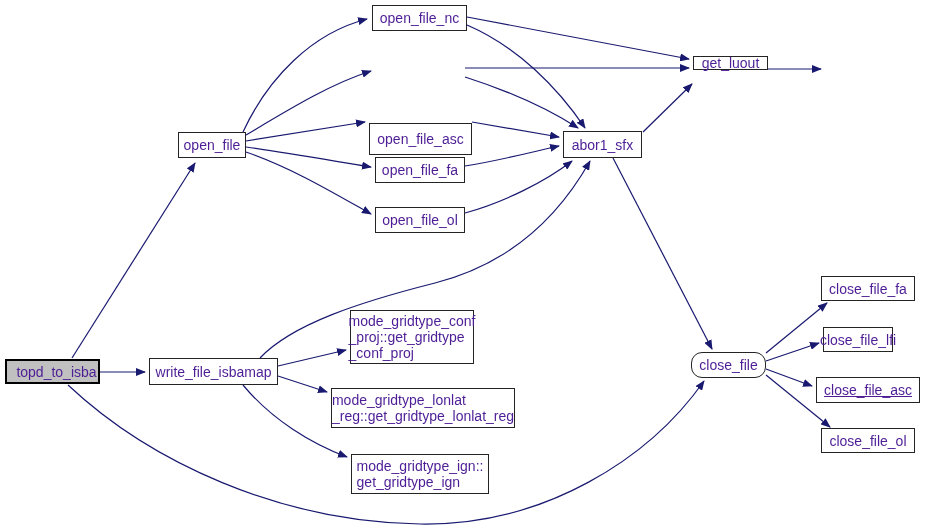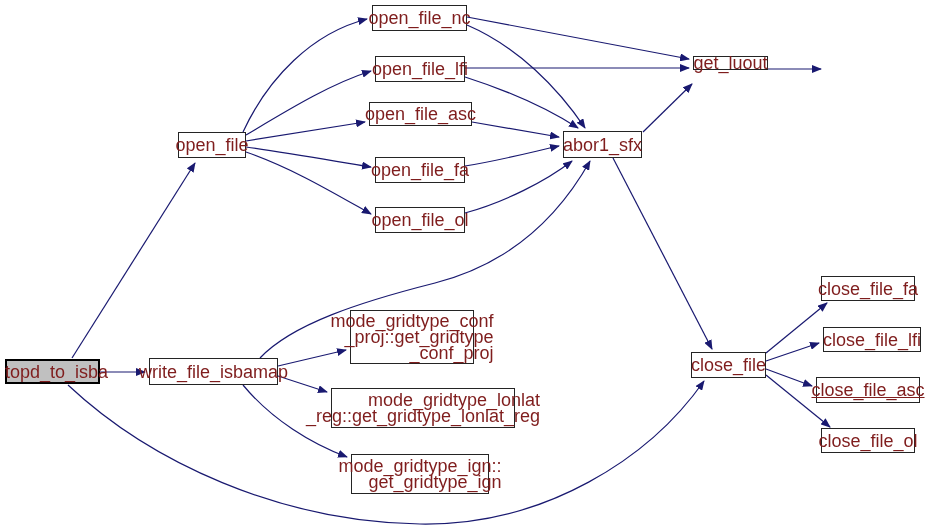--- a/index.html
+++ b/index.html
@@ -19,48 +19,48 @@
   .edge {
     fill: none;
     stroke: var(--edge-color, #191970);
     stroke-width: 1.2;
   }
   .node {
     position: absolute;
     box-sizing: border-box;
     background: var(--node-fill, #ffffff);
     border: 1px solid var(--node-border, #242424);
-    color: #7f1d1d;
-    font-size: 18px;
+    color: #4c1d95;
+    font-size: 14px;
     line-height: 16px;
     display: flex;
     align-items: center;
     justify-content: center;
-    text-align: right;
+    text-align: left;
     white-space: pre-line;
     cursor: pointer;
   }
   .node.highlight {
     background: var(--highlight-fill, #c0c0c0);
     border: 2px solid #000000;
   }
   
   #n-topd_to_isba            { left: 5px;   top: 359px; width: 95px;  height: 25px; padding-left: 8px; }
   #n-open_file               { left: 178px; top: 132px; width: 68px;  height: 26px; }
   #n-open_file_nc            { left: 372px; top: 5px;   width: 95px;  height: 26px; }
   #n-open_file_lfi           { left: 375px; top: 56px;  width: 90px;  height: 26px; }
-  #n-open_file_asc           { left: 369px; top: 102px; width: 103px; height: 24px; }
+  #n-open_file_asc           { left: 369px; top: 123px; width: 103px; height: 32px; }
   #n-open_file_fa            { left: 375px; top: 157px; width: 90px;  height: 26px; }
   #n-open_file_ol            { left: 375px; top: 207px; width: 90px;  height: 26px; }
   #n-abor1_sfx               { left: 563px; top: 131px; width: 79px;  height: 27px; }
   #n-get_luout               { left: 693px; top: 56px;  width: 75px;  height: 14px; }
   #n-lfiget_luout            { left: 825px; top: 56px;  width: 87px;  height: 26px; }
-  #n-close_file              { left: 691px; top: 352px; width: 75px;  height: 26px; }
+  #n-close_file              { left: 691px; top: 352px; width: 75px;  height: 26px; border-radius: 11px; }
   #n-close_file_fa           { left: 821px; top: 276px; width: 94px;  height: 25px; }
-  #n-close_file_lfi          { left: 823px; top: 327px; width: 98px;  height: 25px; }
+  #n-close_file_lfi          { left: 823px; top: 327px; width: 70px;  height: 25px; }
   #n-close_file_asc          { left: 816px; top: 377px; width: 104px; height: 26px; text-decoration: underline; }
   #n-close_file_ol           { left: 821px; top: 428px; width: 94px;  height: 25px; }
   #n-write_file_isbamap      { left: 149px; top: 358px; width: 129px; height: 27px; }
   #n-mode_gridtype_conf_proj { left: 350px; top: 310px; width: 124px; height: 54px; }
   #n-mode_gridtype_lonlat_reg{ left: 331px; top: 388px; width: 184px; height: 40px; }
   #n-mode_gridtype_ign       { left: 351px; top: 454px; width: 138px; height: 40px; }
 </style>
 </head>
 <body>
 
@@ -96,21 +96,20 @@
     <path class="edge" marker-end="url(#arrow)" d="M768,69 L821,69"></path>
     <path class="edge" marker-end="url(#arrow)" d="M766,353 L827,303"></path>
     <path class="edge" marker-end="url(#arrow)" d="M766,361 L819,343"></path>
     <path class="edge" marker-end="url(#arrow)" d="M766,369 L812,386"></path>
     <path class="edge" marker-end="url(#arrow)" d="M766,375 L830,427"></path>
   </svg>
 
   <div class="node highlight" id="n-topd_to_isba">topd_to_isba</div>
   <div class="node" id="n-open_file">open_file</div>
   <div class="node" id="n-open_file_nc">open_file_nc</div>
-  <div class="node" id="n-open_file_lfi">open_file_lfi</div>
   <div class="node" id="n-open_file_asc">open_file_asc</div>
   <div class="node" id="n-open_file_fa">open_file_fa</div>
   <div class="node" id="n-open_file_ol">open_file_ol</div>
   <div class="node" id="n-abor1_sfx">abor1_sfx</div>
   <div class="node" id="n-get_luout">get_luout</div>
   <div class="node" id="n-close_file">close_file</div>
   <div class="node" id="n-close_file_fa">close_file_fa</div>
   <div class="node" id="n-close_file_lfi">close_file_lfi</div>
   <div class="node" id="n-close_file_asc">close_file_asc</div>
   <div class="node" id="n-close_file_ol">close_file_ol</div>

